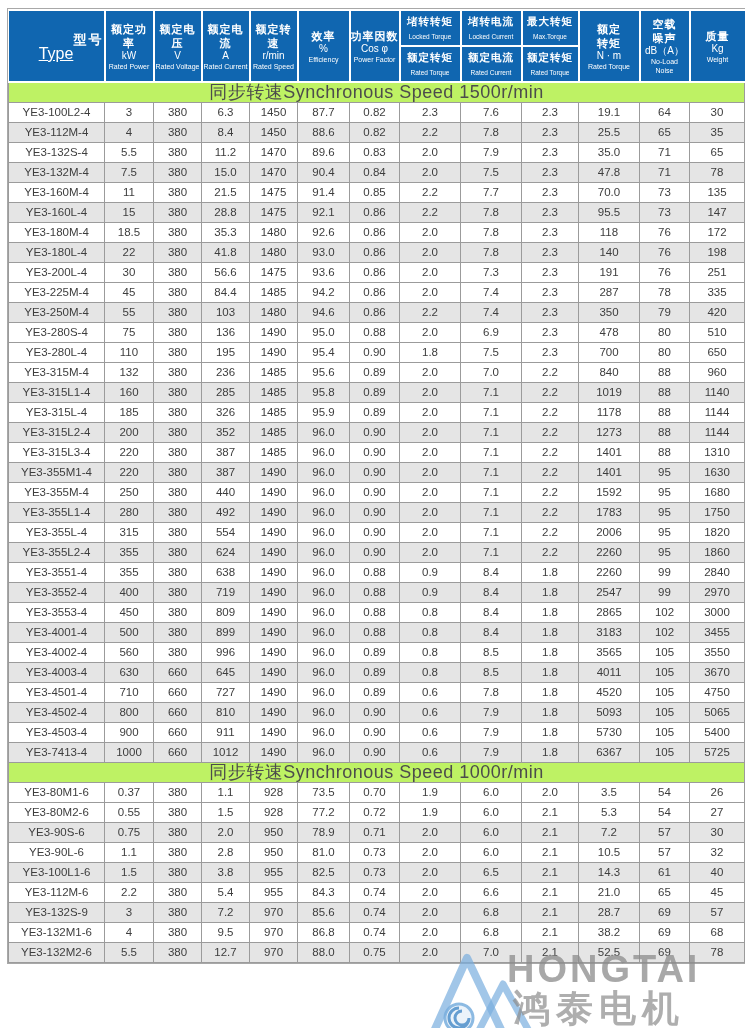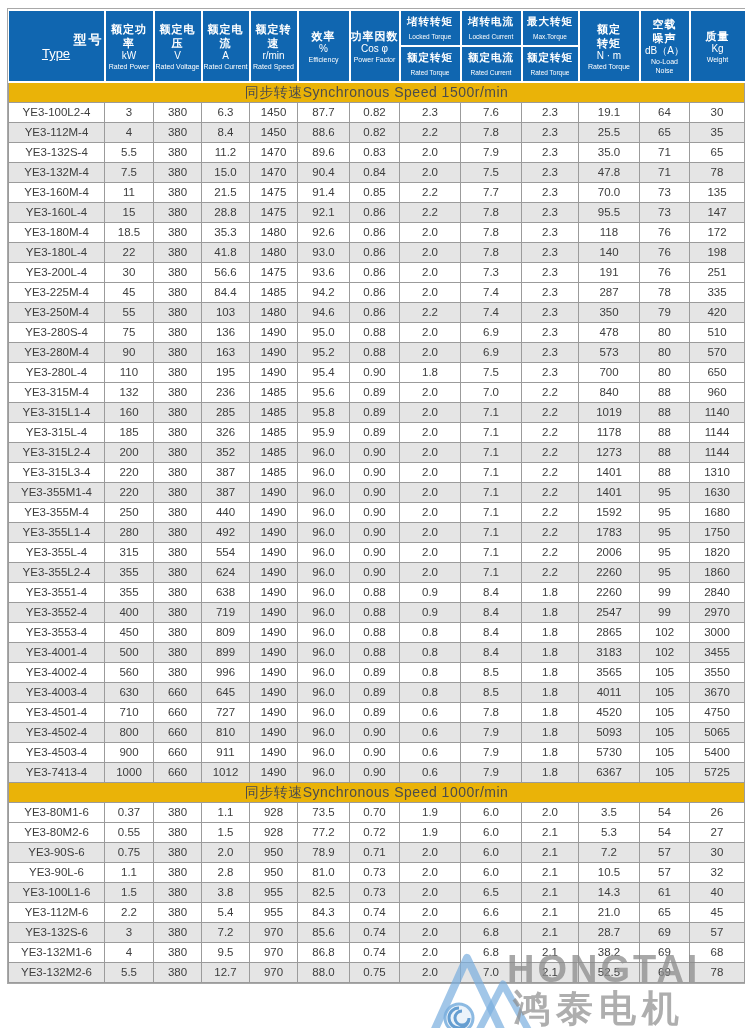--- a/index.html
+++ b/index.html
@@ -19,41 +19,41 @@
     border:2px solid #fff;
     vertical-align:middle; text-align:center;
     font-weight:normal; height:70px; padding:0; overflow:hidden;
   }
   thead th:first-child { border-left:none; }
   thead th:last-child  { border-right:none; }
   .zh   { font-size:11px; line-height:14px; font-weight:bold; letter-spacing:1px; }
   .unit { font-size:10px; line-height:12px; }
   .en   { font-size:7px;  line-height:9px; }
   .zh-big { font-size:13px; line-height:16px; font-weight:bold; letter-spacing:2px;text-align:right; }
-  .en-mid { font-size:13px; line-height:12px;text-decoration:underline; }
+  .en-mid { font-size:16px; line-height:12px;text-decoration:underline; }
   th.split { background:#fff; }
   .halves { display:flex; flex-direction:column; height:70px; gap:2px; background:#fff; }
   .half {
     flex:1; background:var(--header-blue,#1066b0);
     display:flex; flex-direction:column; justify-content:center;gap:6px;
   }
   .half .zh { font-size:10.5px; line-height:12px; }
   .half .en { font-size:6.5px; line-height:8px; }
 
   
   tbody td {
     border:1px solid var(--grid-border,#9b9b9b);
     height:19px; line-height:19px; padding:0;
     text-align:center; font-size:11.5px;
     color:var(--body-text,#3d3d3d); background:#fff;
     white-space:nowrap; overflow:hidden;
   }
   tr.section-row td {
-    font-size:14px; color:var(--section-text,#4c4c4c);
-    background:#eab308; letter-spacing:0.5px;
+    font-size:18px; color:var(--section-text,#4c4c4c);
+    background:#bef264; letter-spacing:0.5px;
   }
   tr.data-row.alt td { background:var(--row-alt-bg,#e5e5e5); }
 
   
   .watermark { position:absolute; left:415px; top:938px; width:340px; height:100px; pointer-events:none; z-index:5; }
   .wm-logo { position:absolute; left:12px; top:12px; }
   .wm-en {
     position:absolute; left:92px; top:10px;
     font-size:38px; font-weight:bold; letter-spacing:3px;
     color:var(--watermark-gray,#8c8c8c); opacity:0.75;
@@ -354,35 +354,20 @@
             <td>1490</td>
             <td>95.0</td>
             <td>0.88</td>
             <td>2.0</td>
             <td>6.9</td>
             <td>2.3</td>
             <td>478</td>
             <td>80</td>
             <td>510</td>
           </tr>
-          <tr class="data-row alt">
-            <td>YE3-280M-4</td>
-            <td>90</td>
-            <td>380</td>
-            <td>163</td>
-            <td>1490</td>
-            <td>95.2</td>
-            <td>0.88</td>
-            <td>2.0</td>
-            <td>6.9</td>
-            <td>2.3</td>
-            <td>573</td>
-            <td>80</td>
-            <td>570</td>
-          </tr>
           <tr class="data-row">
             <td>YE3-280L-4</td>
             <td>110</td>
             <td>380</td>
             <td>195</td>
             <td>1490</td>
             <td>95.4</td>
             <td>0.90</td>
             <td>1.8</td>
             <td>7.5</td>
@@ -778,21 +763,21 @@
             <td>84.3</td>
             <td>0.74</td>
             <td>2.0</td>
             <td>6.6</td>
             <td>2.1</td>
             <td>21.0</td>
             <td>65</td>
             <td>45</td>
           </tr>
           <tr class="data-row alt">
-            <td>YE3-132S-6</td>
+            <td>YE3-132S-9</td>
             <td>3</td>
             <td>380</td>
             <td>7.2</td>
             <td>970</td>
             <td>85.6</td>
             <td>0.74</td>
             <td>2.0</td>
             <td>6.8</td>
             <td>2.1</td>
             <td>28.7</td>

